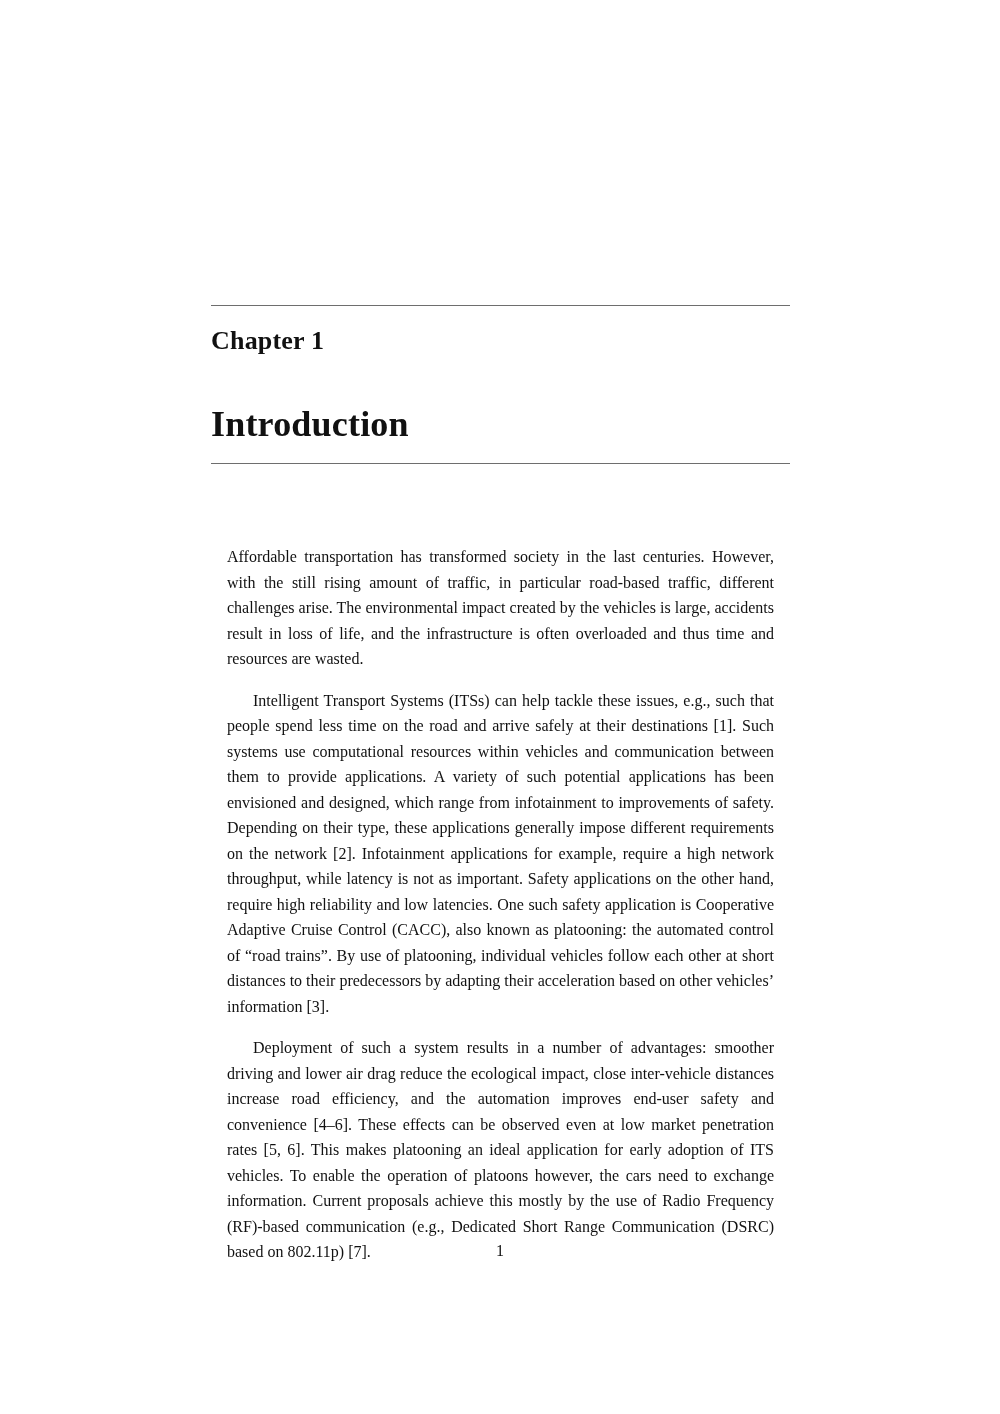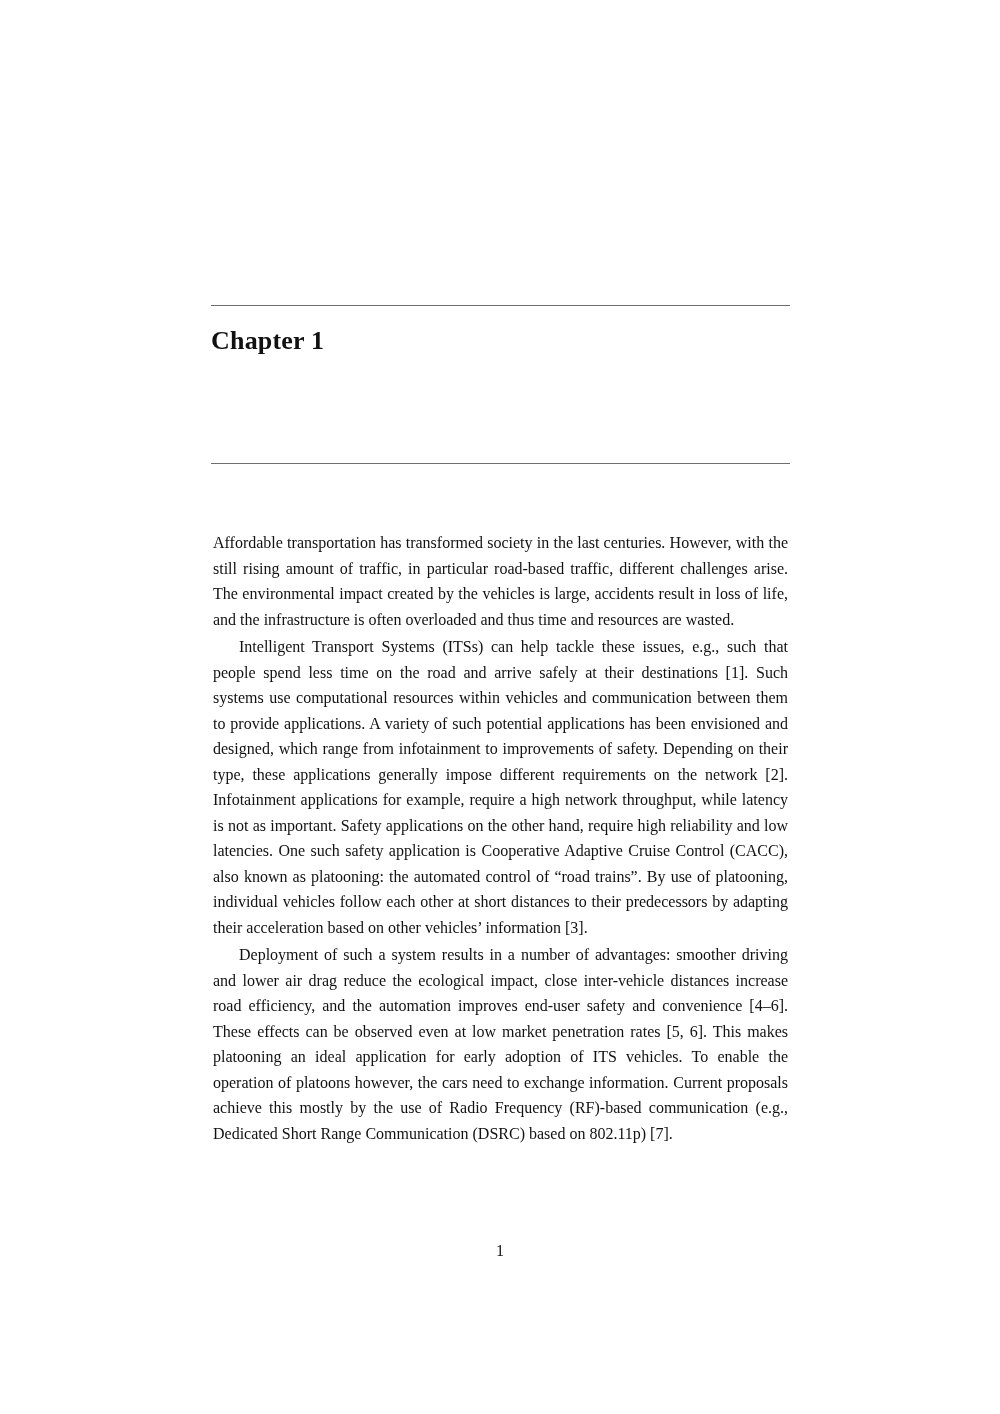--- a/index.html
+++ b/index.html
@@ -44,21 +44,21 @@
   .body-text {
     position: absolute;
     left: 211px;
     top: 528px;
     width: 579px;
     font-size: 16px;
     line-height: 25.5px;
     text-align: justify;
   }
   .body-text p {
-    margin: 2px;
+    margin: 16px;
     padding: 0;
   }
   .body-text p.indent {
     text-indent: 26px;
   }
   .body-text span.italic {
   }
   .page-number {
     position: absolute;
     left: 0;
@@ -70,20 +70,21 @@
 </style>
 </head>
 <body>
 
 <div class="page">
 
   <div class="rule rule-top"></div>
 
   <div class="chapter-label">Chapter 1</div>
 
+  <div class="chapter-title">Introduction</div>
 
   <div class="rule rule-bottom"></div>
 
   <div class="body-text">
       <p><span>Affordable transportation has transformed society in the last centuries. However, with the still rising amount of traffic, in particular road-based traffic, different challenges arise. The environmental impact created by the vehicles is large, accidents result in loss of life, and the infrastructure is often overloaded and thus time and resources are wasted.</span></p>
       <p class="indent"><span>Intelligent Transport Systems (ITSs) can help tackle these issues, e.g., such that people spend less time on the road and arrive safely at their destinations [1]. Such systems use computational resources within vehicles and communication between them to provide applications. A variety of such potential applications has been envisioned and designed, which range from infotainment to improvements of safety. Depending on their type, these applications generally impose different requirements on the network [2]. Infotainment applications for example, require a high network throughput, while latency is not as important. Safety applications on the other hand, require high reliability and low latencies. One such safety application is Cooperative Adaptive Cruise Control (CACC), also known as </span><span class="italic">platooning</span><span>: the automated control of “road trains”. By use of platooning, individual vehicles follow each other at short distances to their predecessors by adapting their acceleration based on other vehicles’ information [3].</span></p>
       <p class="indent"><span>Deployment of such a system results in a number of advantages: smoother driving and lower air drag reduce the ecological impact, close inter-vehicle distances increase road efficiency, and the automation improves end-user safety and convenience [4–6]. These effects can be observed even at low market penetration rates [5, 6]. This makes platooning an ideal application for early adoption of ITS vehicles. To enable the operation of platoons however, the cars need to exchange information. Current proposals achieve this mostly by the use of Radio Frequency (RF)-based communication (e.g., Dedicated Short Range Communication (DSRC) based on 802.11p) [7].</span></p>
     </div>
 
   <div class="page-number">1</div>

